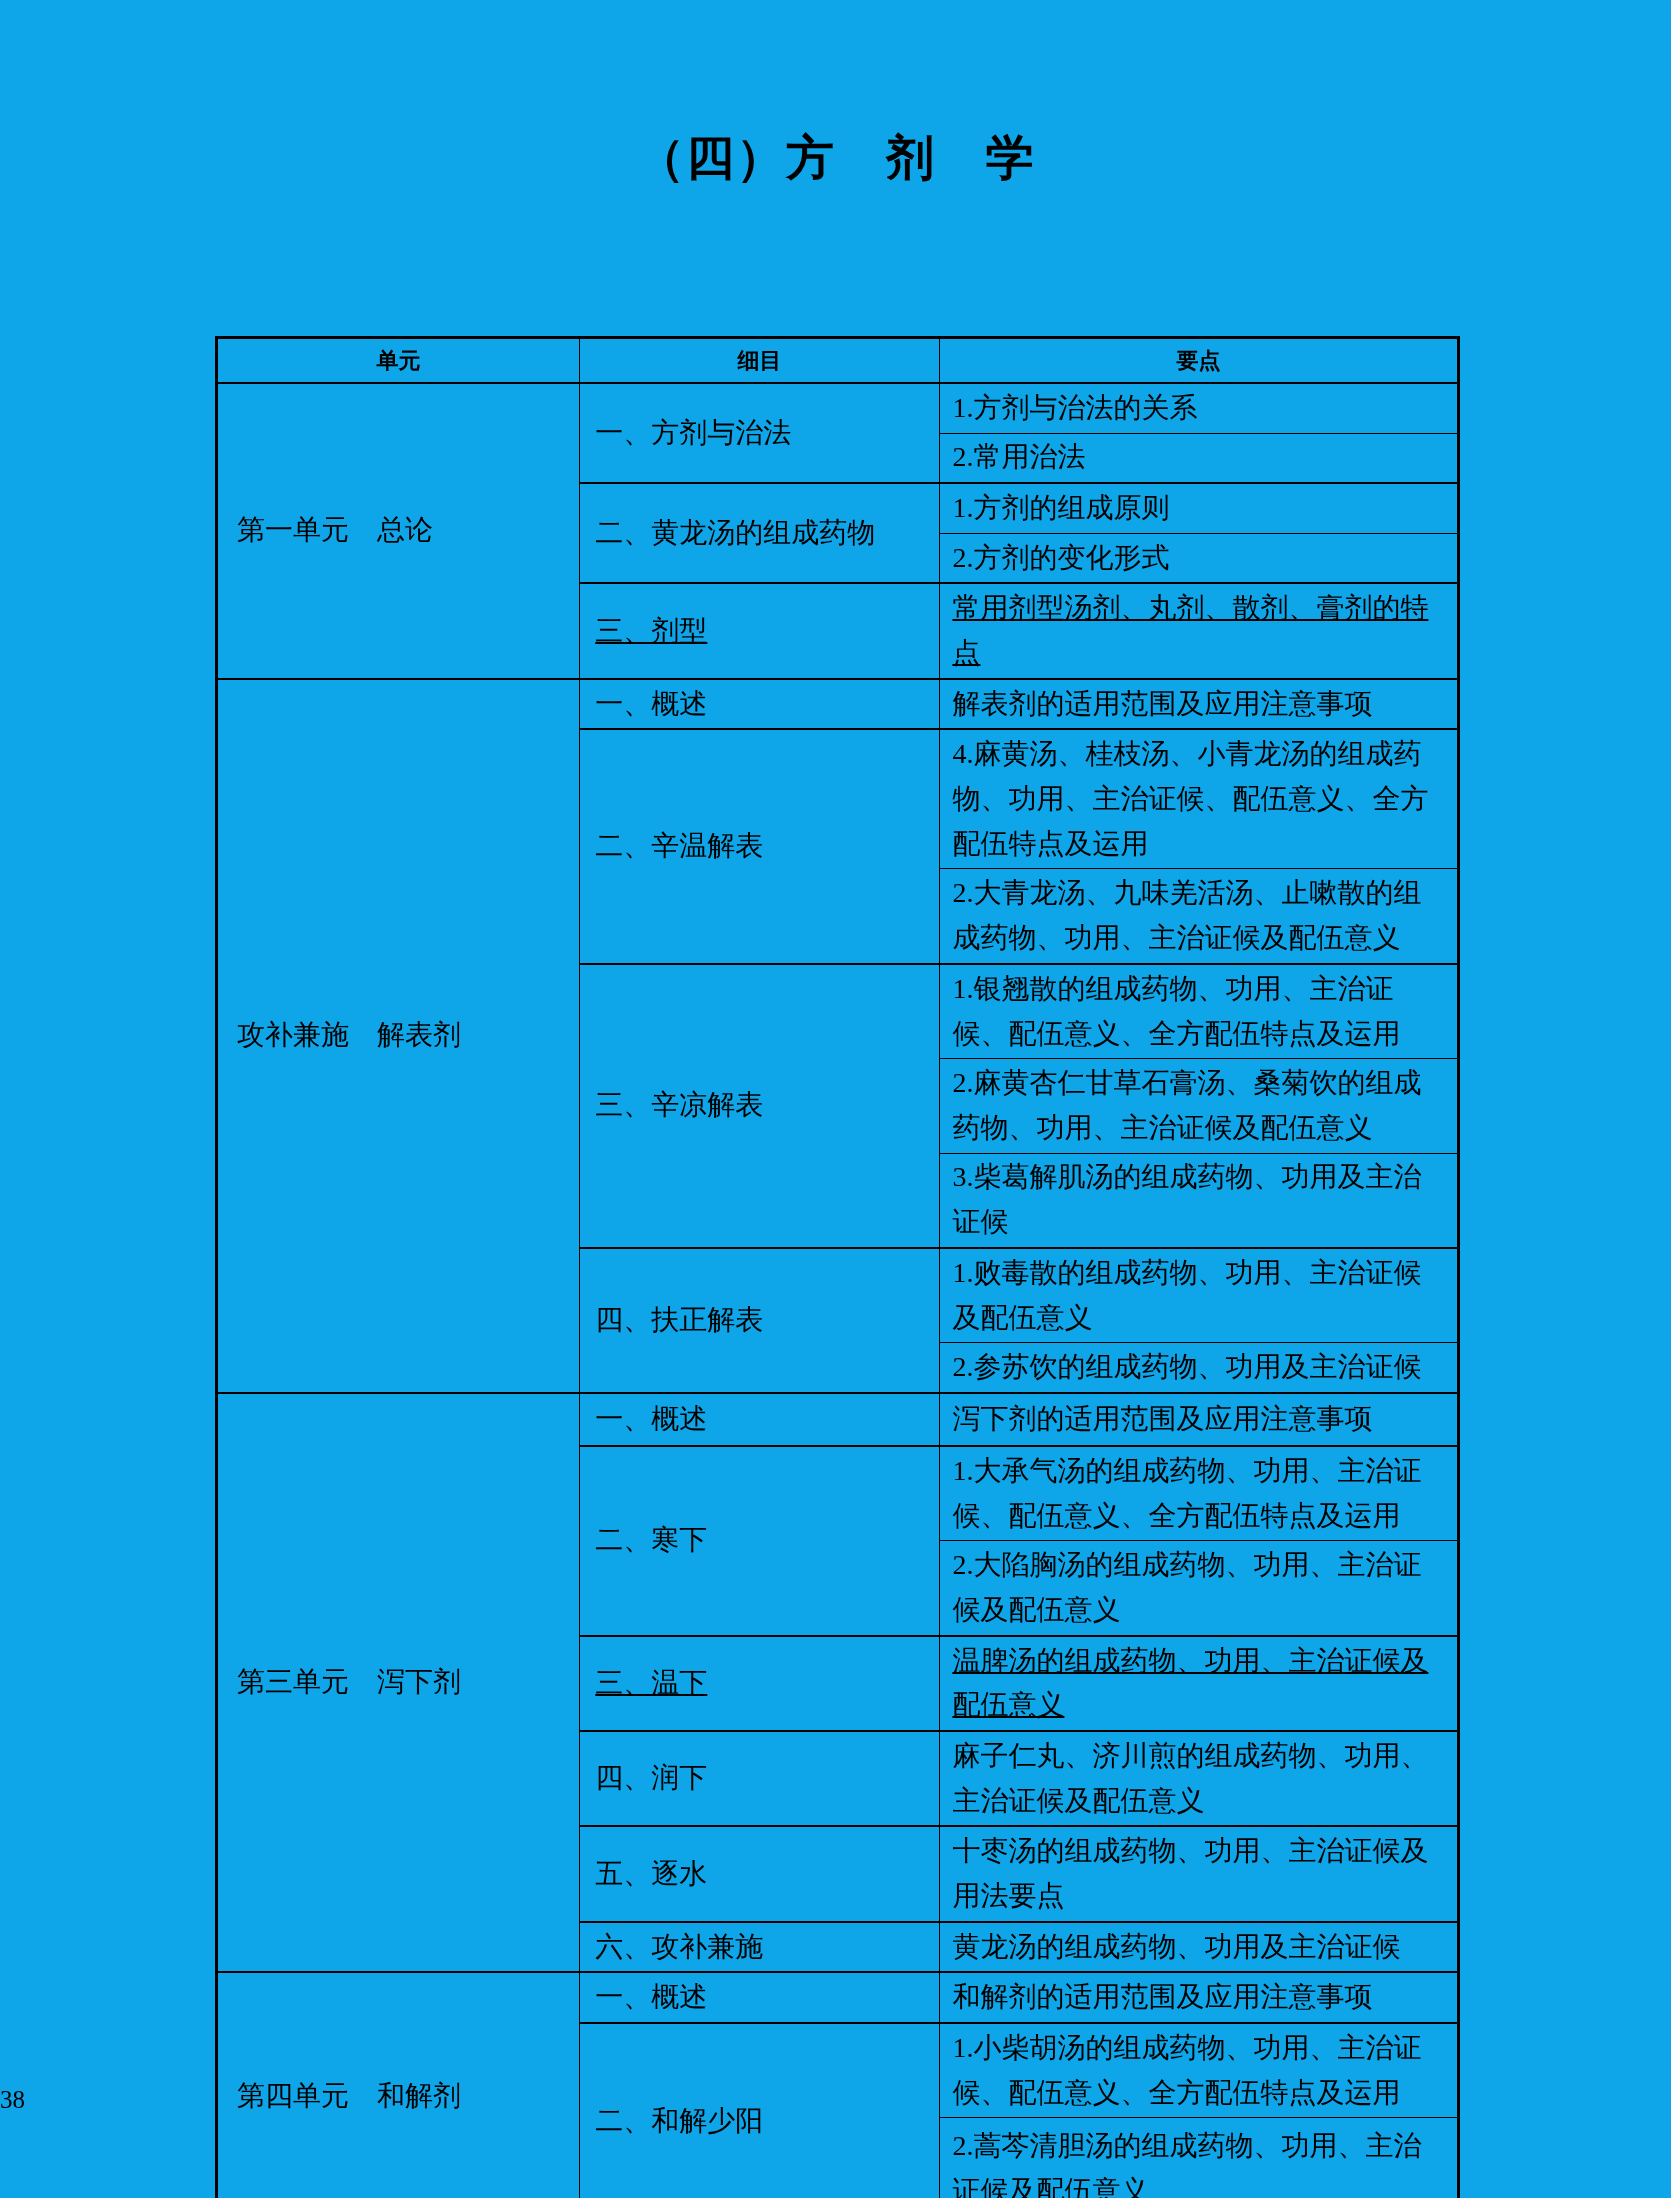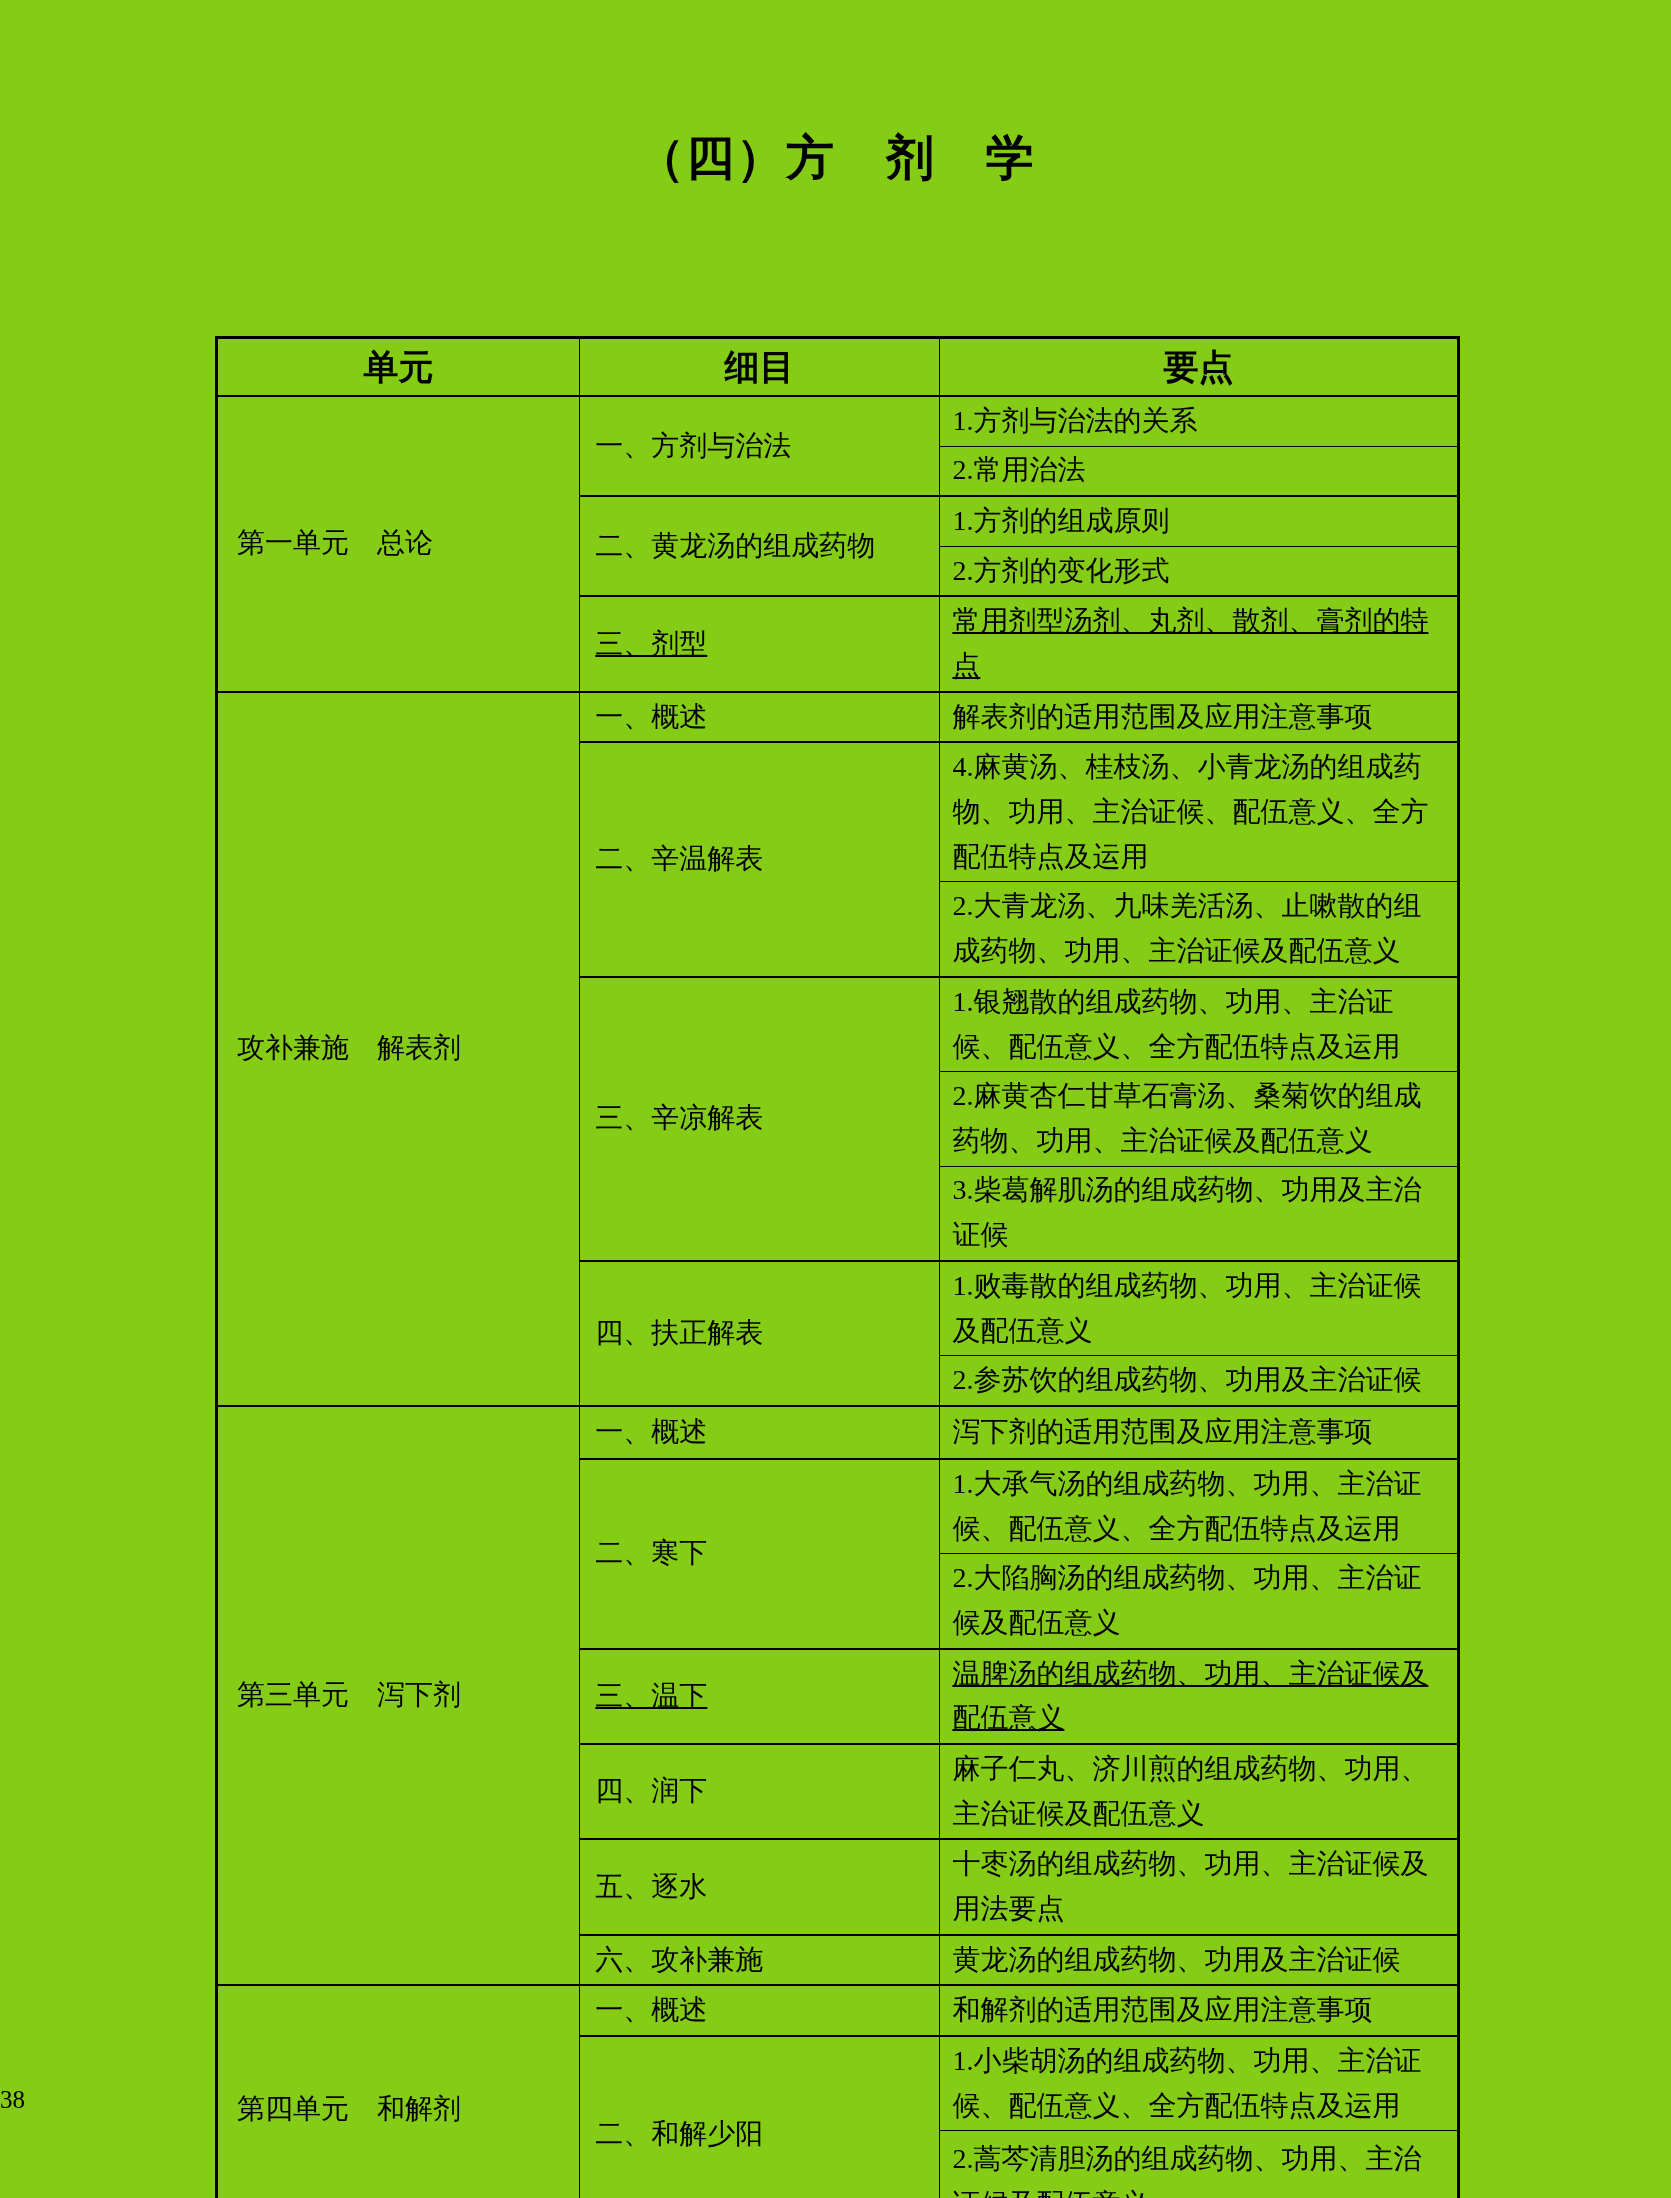--- a/index.html
+++ b/index.html
@@ -10,21 +10,21 @@
   body {
     width: 1672px;
     height: 2199px;
     position: relative;
     font-family: "Liberation Serif", "DejaVu Serif", serif;
     color: #000000;
   }
   .page {
     position: absolute;
     inset: 0;
-    background: #84cc16;
+    background: #0ea5e9;
   }
   .title {
     position: absolute;
     top: 126px;
     left: 0;
     width: 100%;
     text-align: center;
     font-size: 48px;
     font-weight: bold;
     letter-spacing: 1.9px;
@@ -47,21 +47,21 @@
     border: 1.9px solid #000;
     font-size: 28px;
     line-height: 1.6;
     vertical-align: middle;
     padding: 1.9px 9.6px 1.9px 13.4px;
     word-break: break-all;
   }
   th {
     font-family: "Liberation Sans", "DejaVu Sans", sans-serif;
     font-weight: bold;
-    font-size: 35px;
+    font-size: 22px;
     text-align: center;
     height: 43px;
     padding: 0;
     border-bottom: 2.9px solid #000;
     margin-left: 40px;
   }
   tr.sec > td { border-top: 2.9px solid #000; }
   td.unit-cell   { padding-left: 19px; }
   td.detail-cell { padding-left: 15.3px; }
   td.point-cell  { padding-left: 12.4px; }

